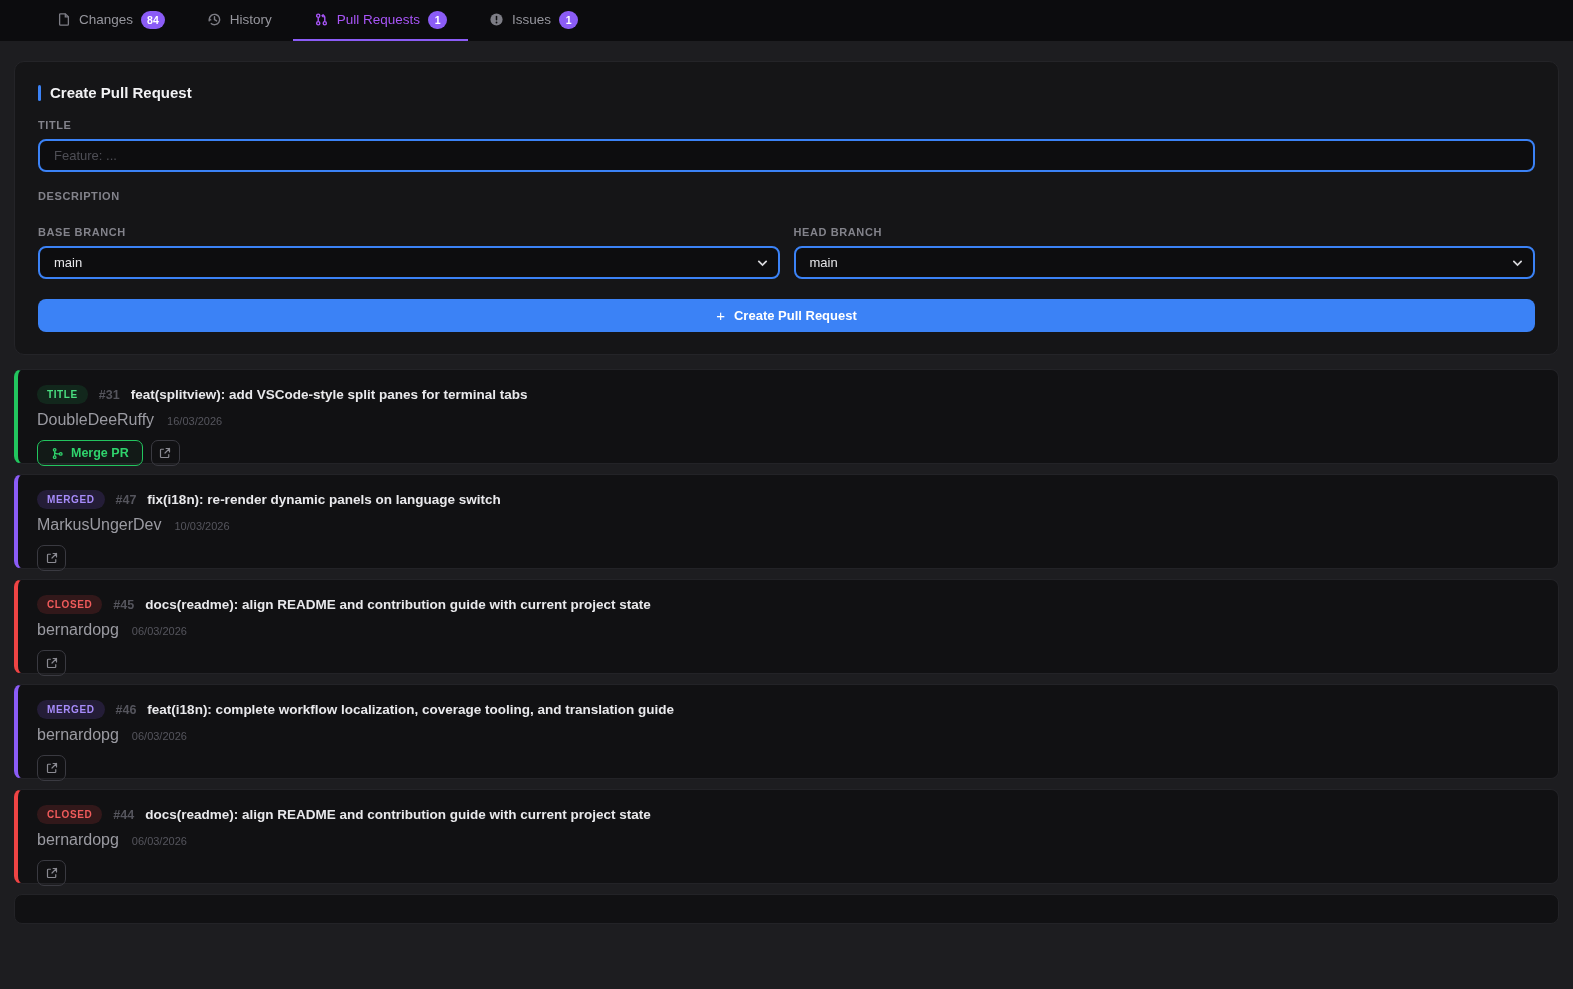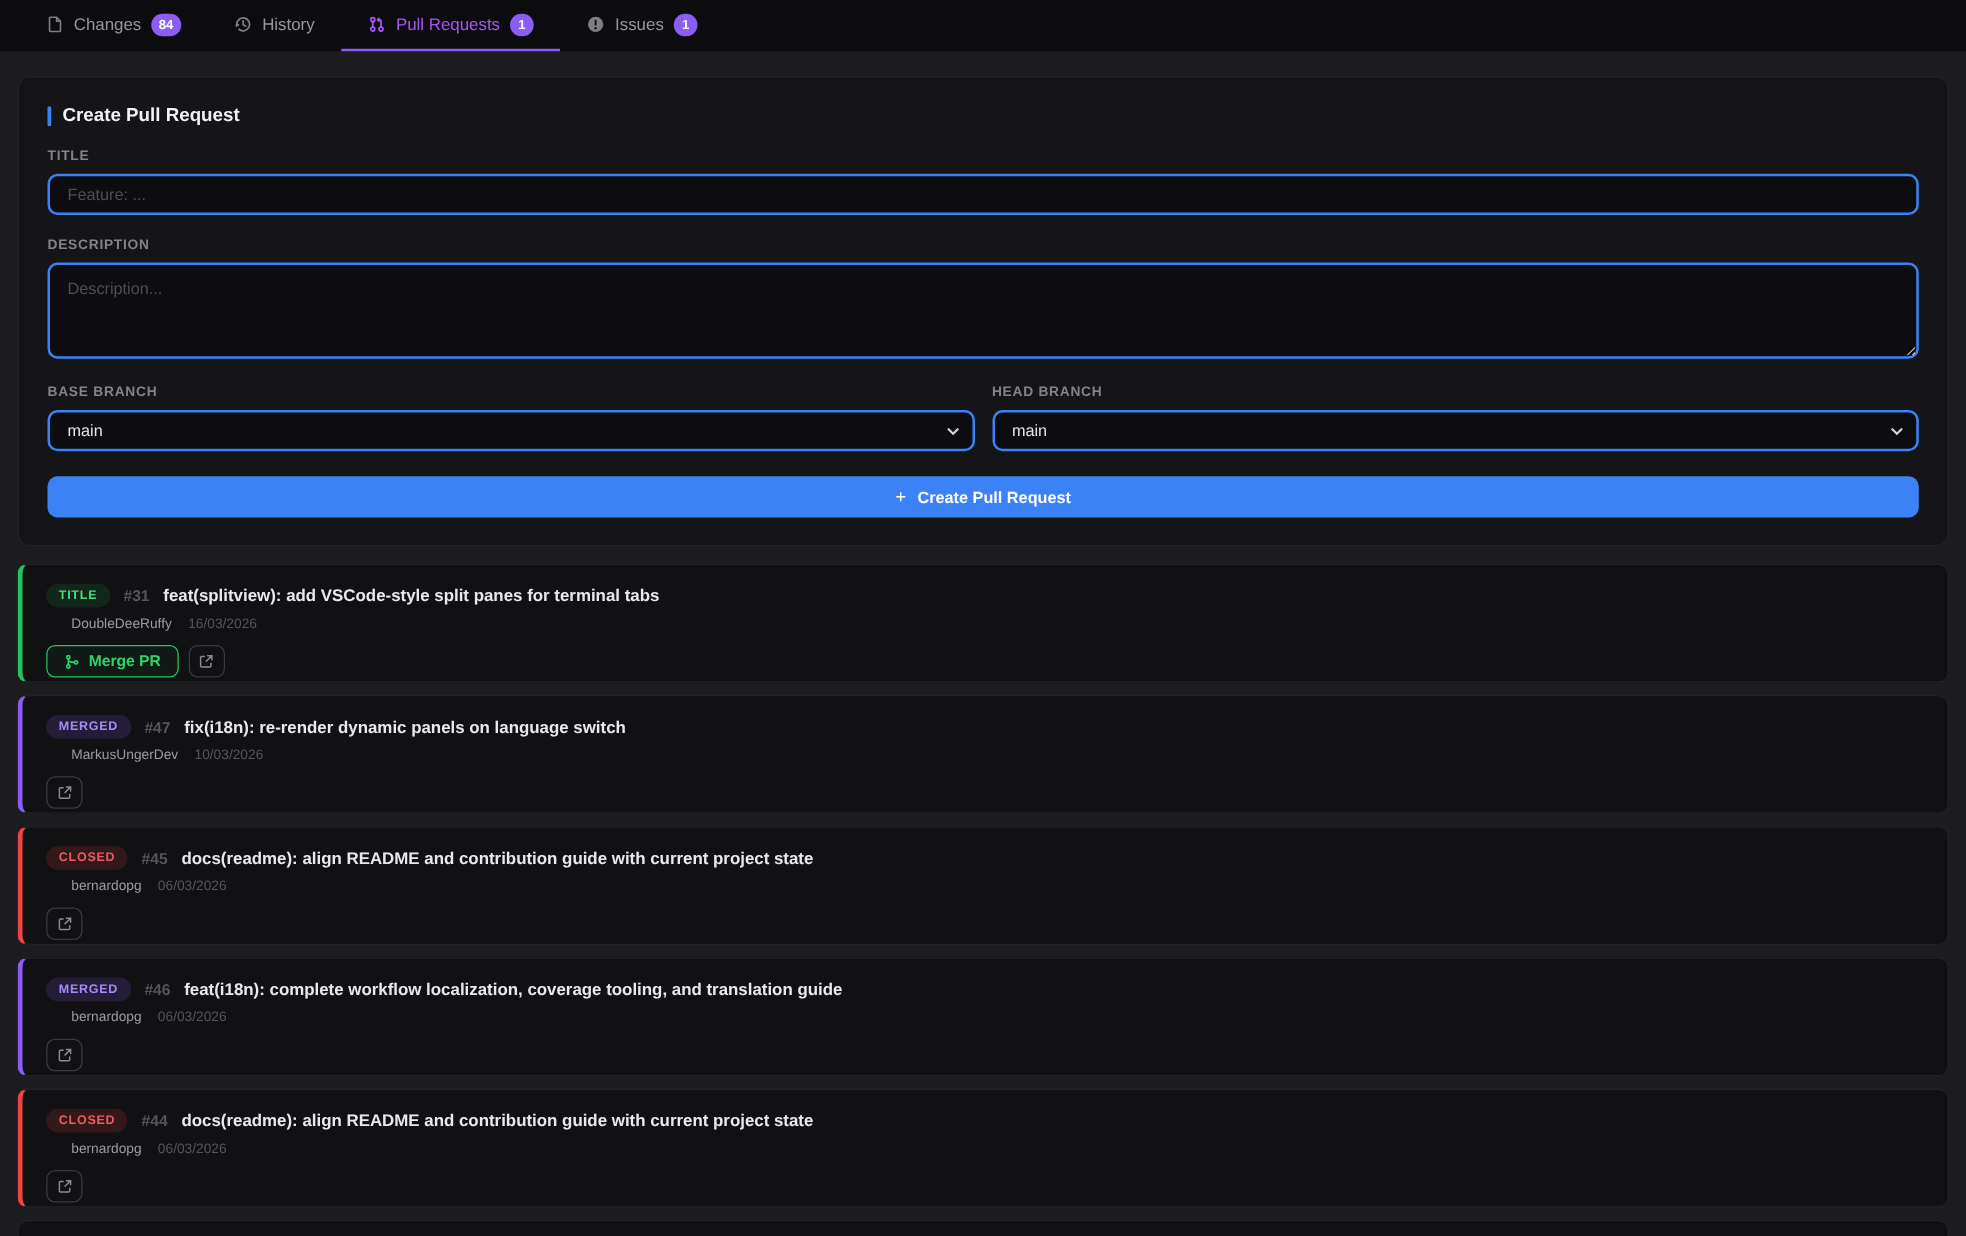--- a/index.html
+++ b/index.html
@@ -1,21 +1,21 @@
 <!DOCTYPE html>
 <html><head>
 <meta charset="utf-8">
 <style>
   * { margin:0; padding:0; box-sizing:border-box; }
   html,body { width:1573px; height:989px; overflow:hidden; background:#1d1d20;
     font-family:"Liberation Sans", sans-serif; }
 
   
   .tabbar { height:41px; background:#0c0c0e; display:flex; align-items:stretch;
-    padding:0 16px; }
+    padding:0 36px; }
   .tab { display:flex; align-items:center; gap:8px; padding:0 21px; color:#96969d;
     font-size:13.5px; cursor:pointer; border-bottom:2px solid transparent; }
   .tab .t-icon { display:flex; align-items:center; color:#7d7d85; }
   .tab.active { color:#a855f7; border-bottom-color:#8b5cf6; }
   .tab.active .t-icon { color:#a855f7; }
   .count-badge { background:#8b5cf6; color:#fff; font-size:10.5px; font-weight:bold;
     border-radius:999px; min-width:19px; height:18px; padding:0 6px; display:flex;
     align-items:center; justify-content:center; }
 
   
@@ -55,21 +55,21 @@
   .pr-card.closed { border-left-color:#ef4444; }
   .pr-head { display:flex; align-items:center; gap:11px; }
   .status-pill { font-size:10px; font-weight:bold; letter-spacing:.6px;
     border-radius:999px; padding:4px 10px; }
   .open   .status-pill { color:#4ade80; background:rgba(34,197,94,.13); }
   .merged .status-pill { color:#a78bfa; background:rgba(139,92,246,.16); }
   .closed .status-pill { color:#f05b5b; background:rgba(239,68,68,.15); }
   .pr-number { color:#55555d; font-size:12.5px; font-weight:bold; }
   .pr-title { color:#e9e9ec; font-size:13.5px; font-weight:bold; }
   .pr-meta { margin-top:7px; display:flex; align-items:baseline; gap:13px; }
-  .pr-author { color:#9b9ba2; font-size:11px;margin-left:20px; }
+  .pr-author { color:#9b9ba2; font-size:16px; }
   .pr-date { color:#55555d; font-size:11px; }
   .pr-actions { margin-top:11px; display:flex; gap:8px; }
   .merge-btn { display:flex; align-items:center; gap:7px; height:26px; padding:0 13px;
     background:rgba(34,197,94,.05); border:1px solid #22c55e; border-radius:7px;
     color:#2fd36c; font-size:12.5px; font-weight:bold; font-family:inherit;
     cursor:pointer; }
   .icon-btn { width:29px; height:26px; background:transparent; border:1px solid #3a3a41;
     border-radius:7px; color:#8a8a92; display:flex; align-items:center;
     justify-content:center; cursor:pointer; }
   .pr-card.partial { height:30px; border-left:1px solid #232327; }
@@ -132,21 +132,20 @@
 <section class="panel">
   <div class="panel-heading">
     <span class="heading-bar"></span>
     <span class="heading-text">Create Pull Request</span>
   </div>
 
   <div class="field-label">TITLE</div>
   <input class="text-input" type="text" placeholder="Feature: ..." style="">
 
   <div class="field-label">DESCRIPTION</div>
-  <textarea class="desc-area" placeholder="Description..." style=""></textarea>
 
   <div class="branch-row">
     <div class="branch-col">
       <div class="field-label">BASE BRANCH</div>
       <div class="select-wrap">
         <select class="branch-select">
           <option>main</option>
         </select>
         <span class="select-chevron">
           <svg width="13" height="13" viewBox="0 0 16 16" fill="none" stroke="currentColor" stroke-width="2.2" stroke-linecap="round">

